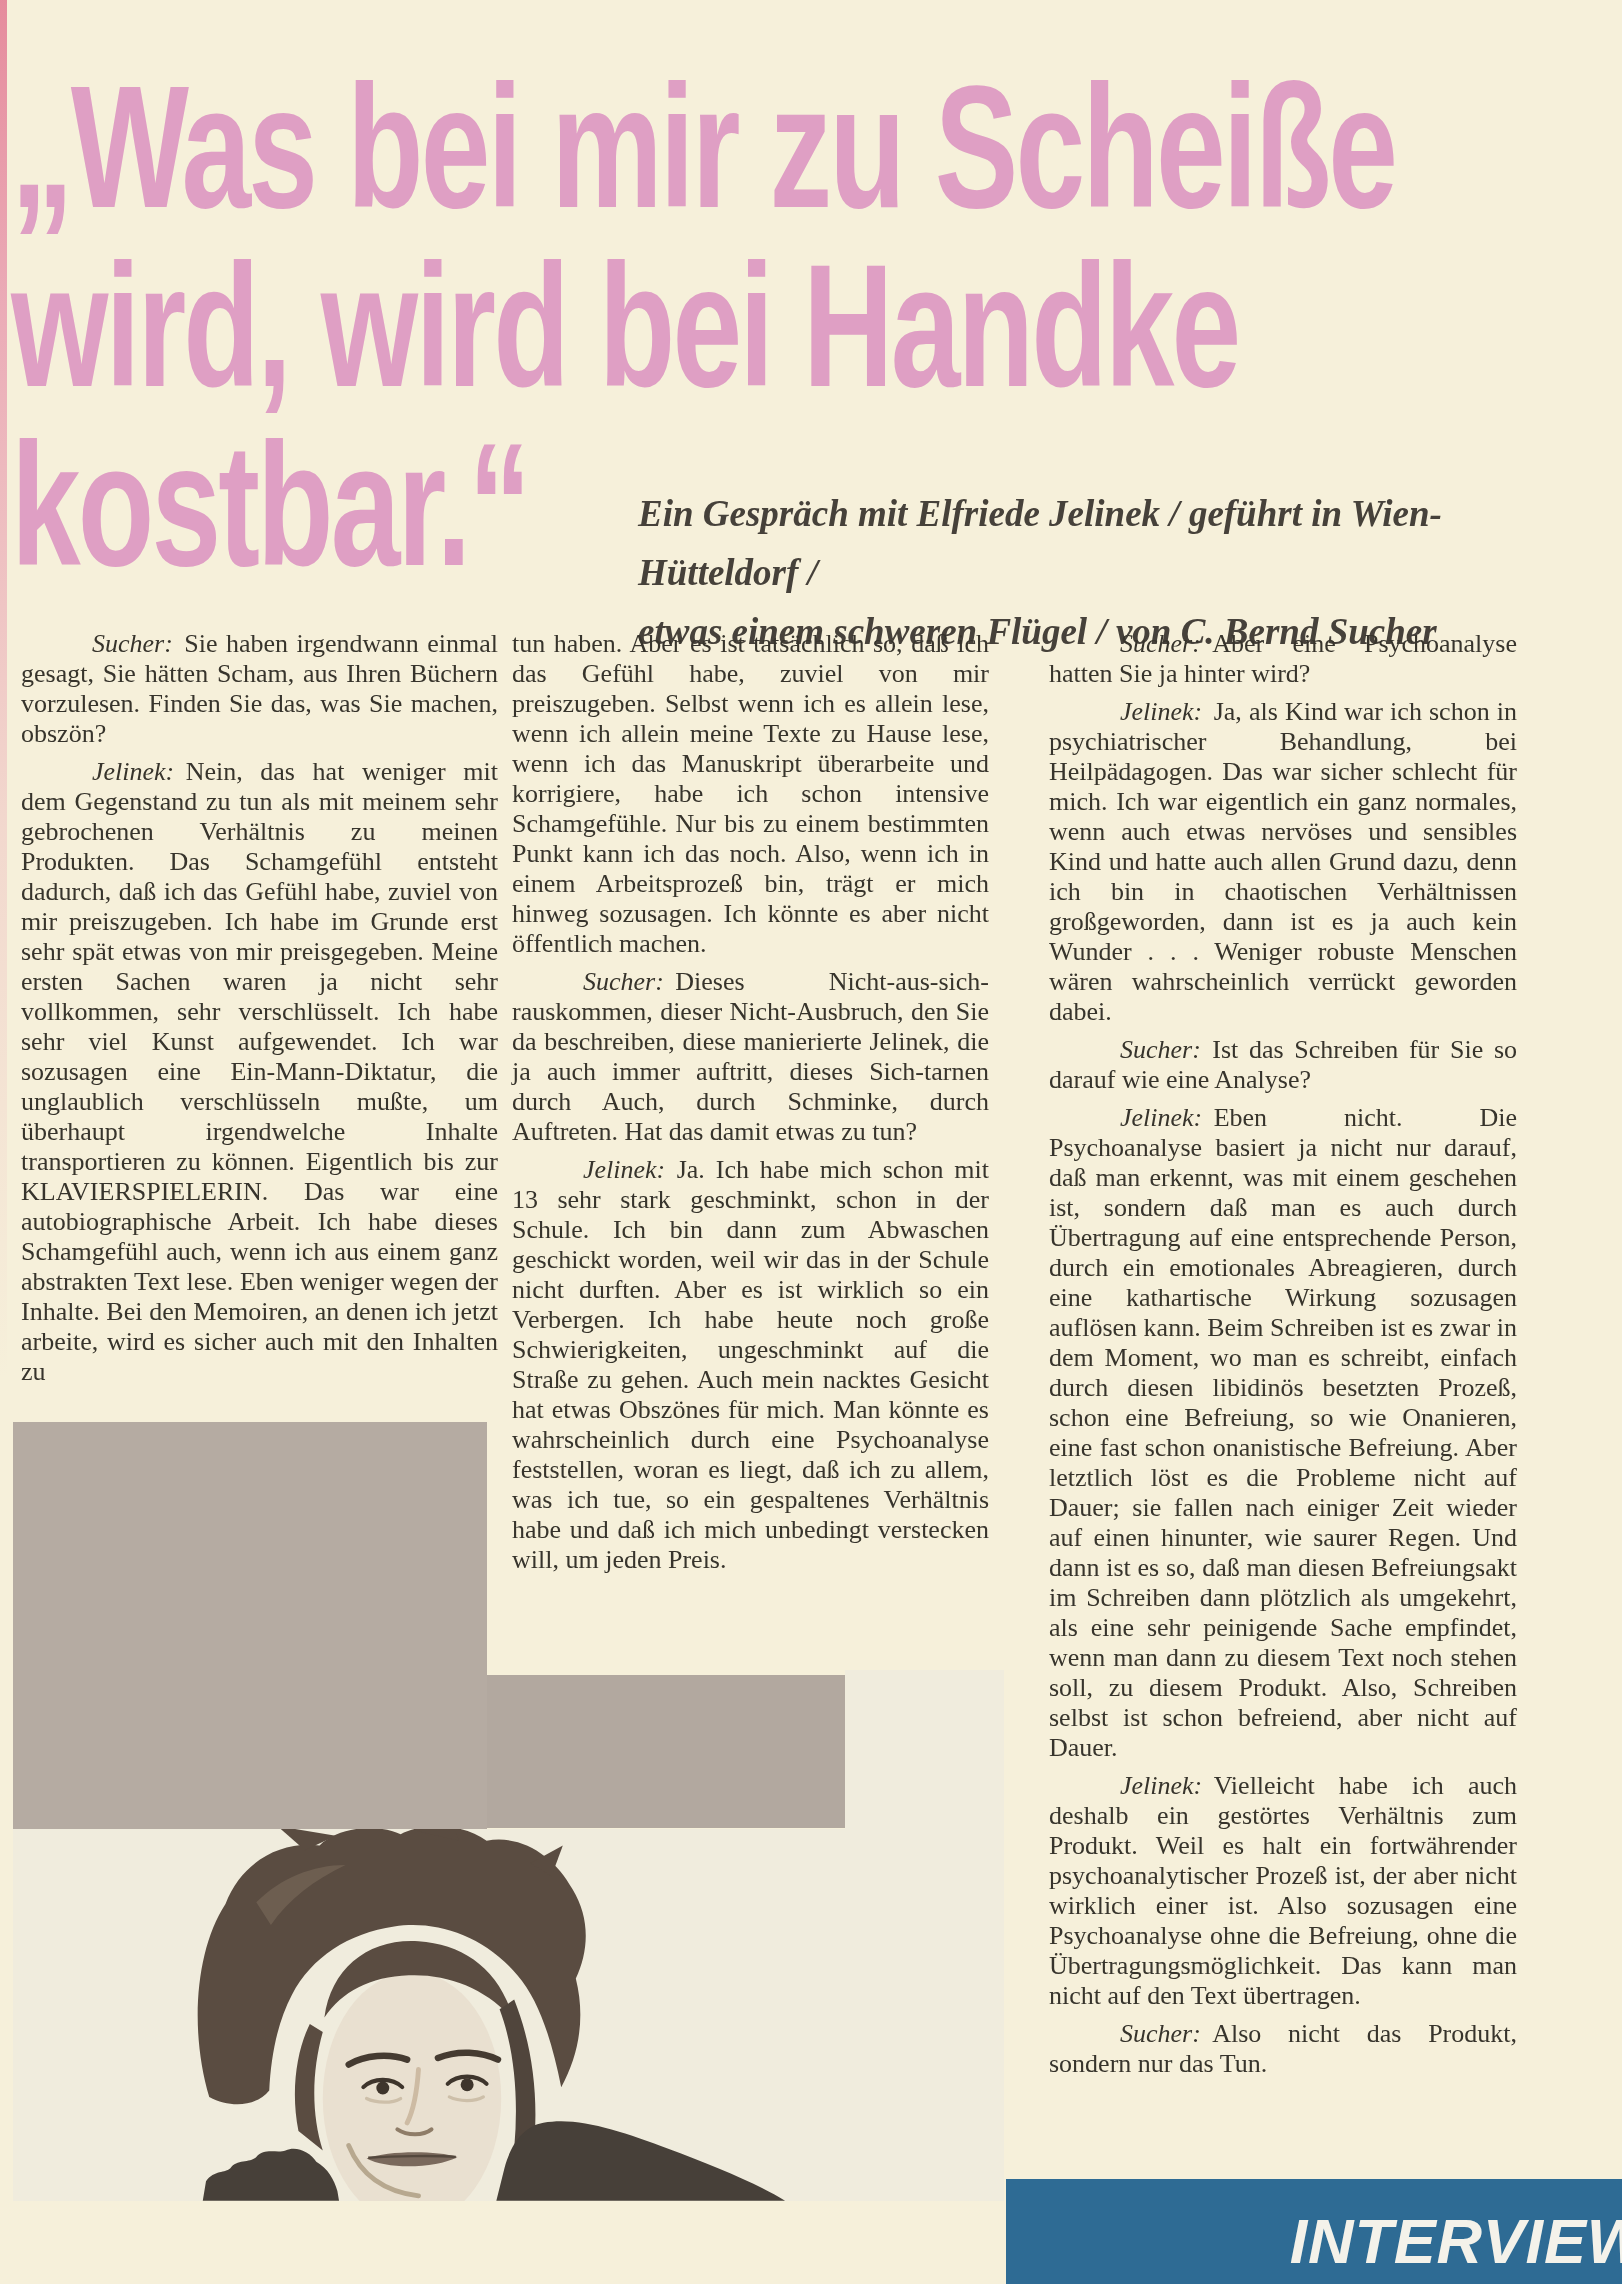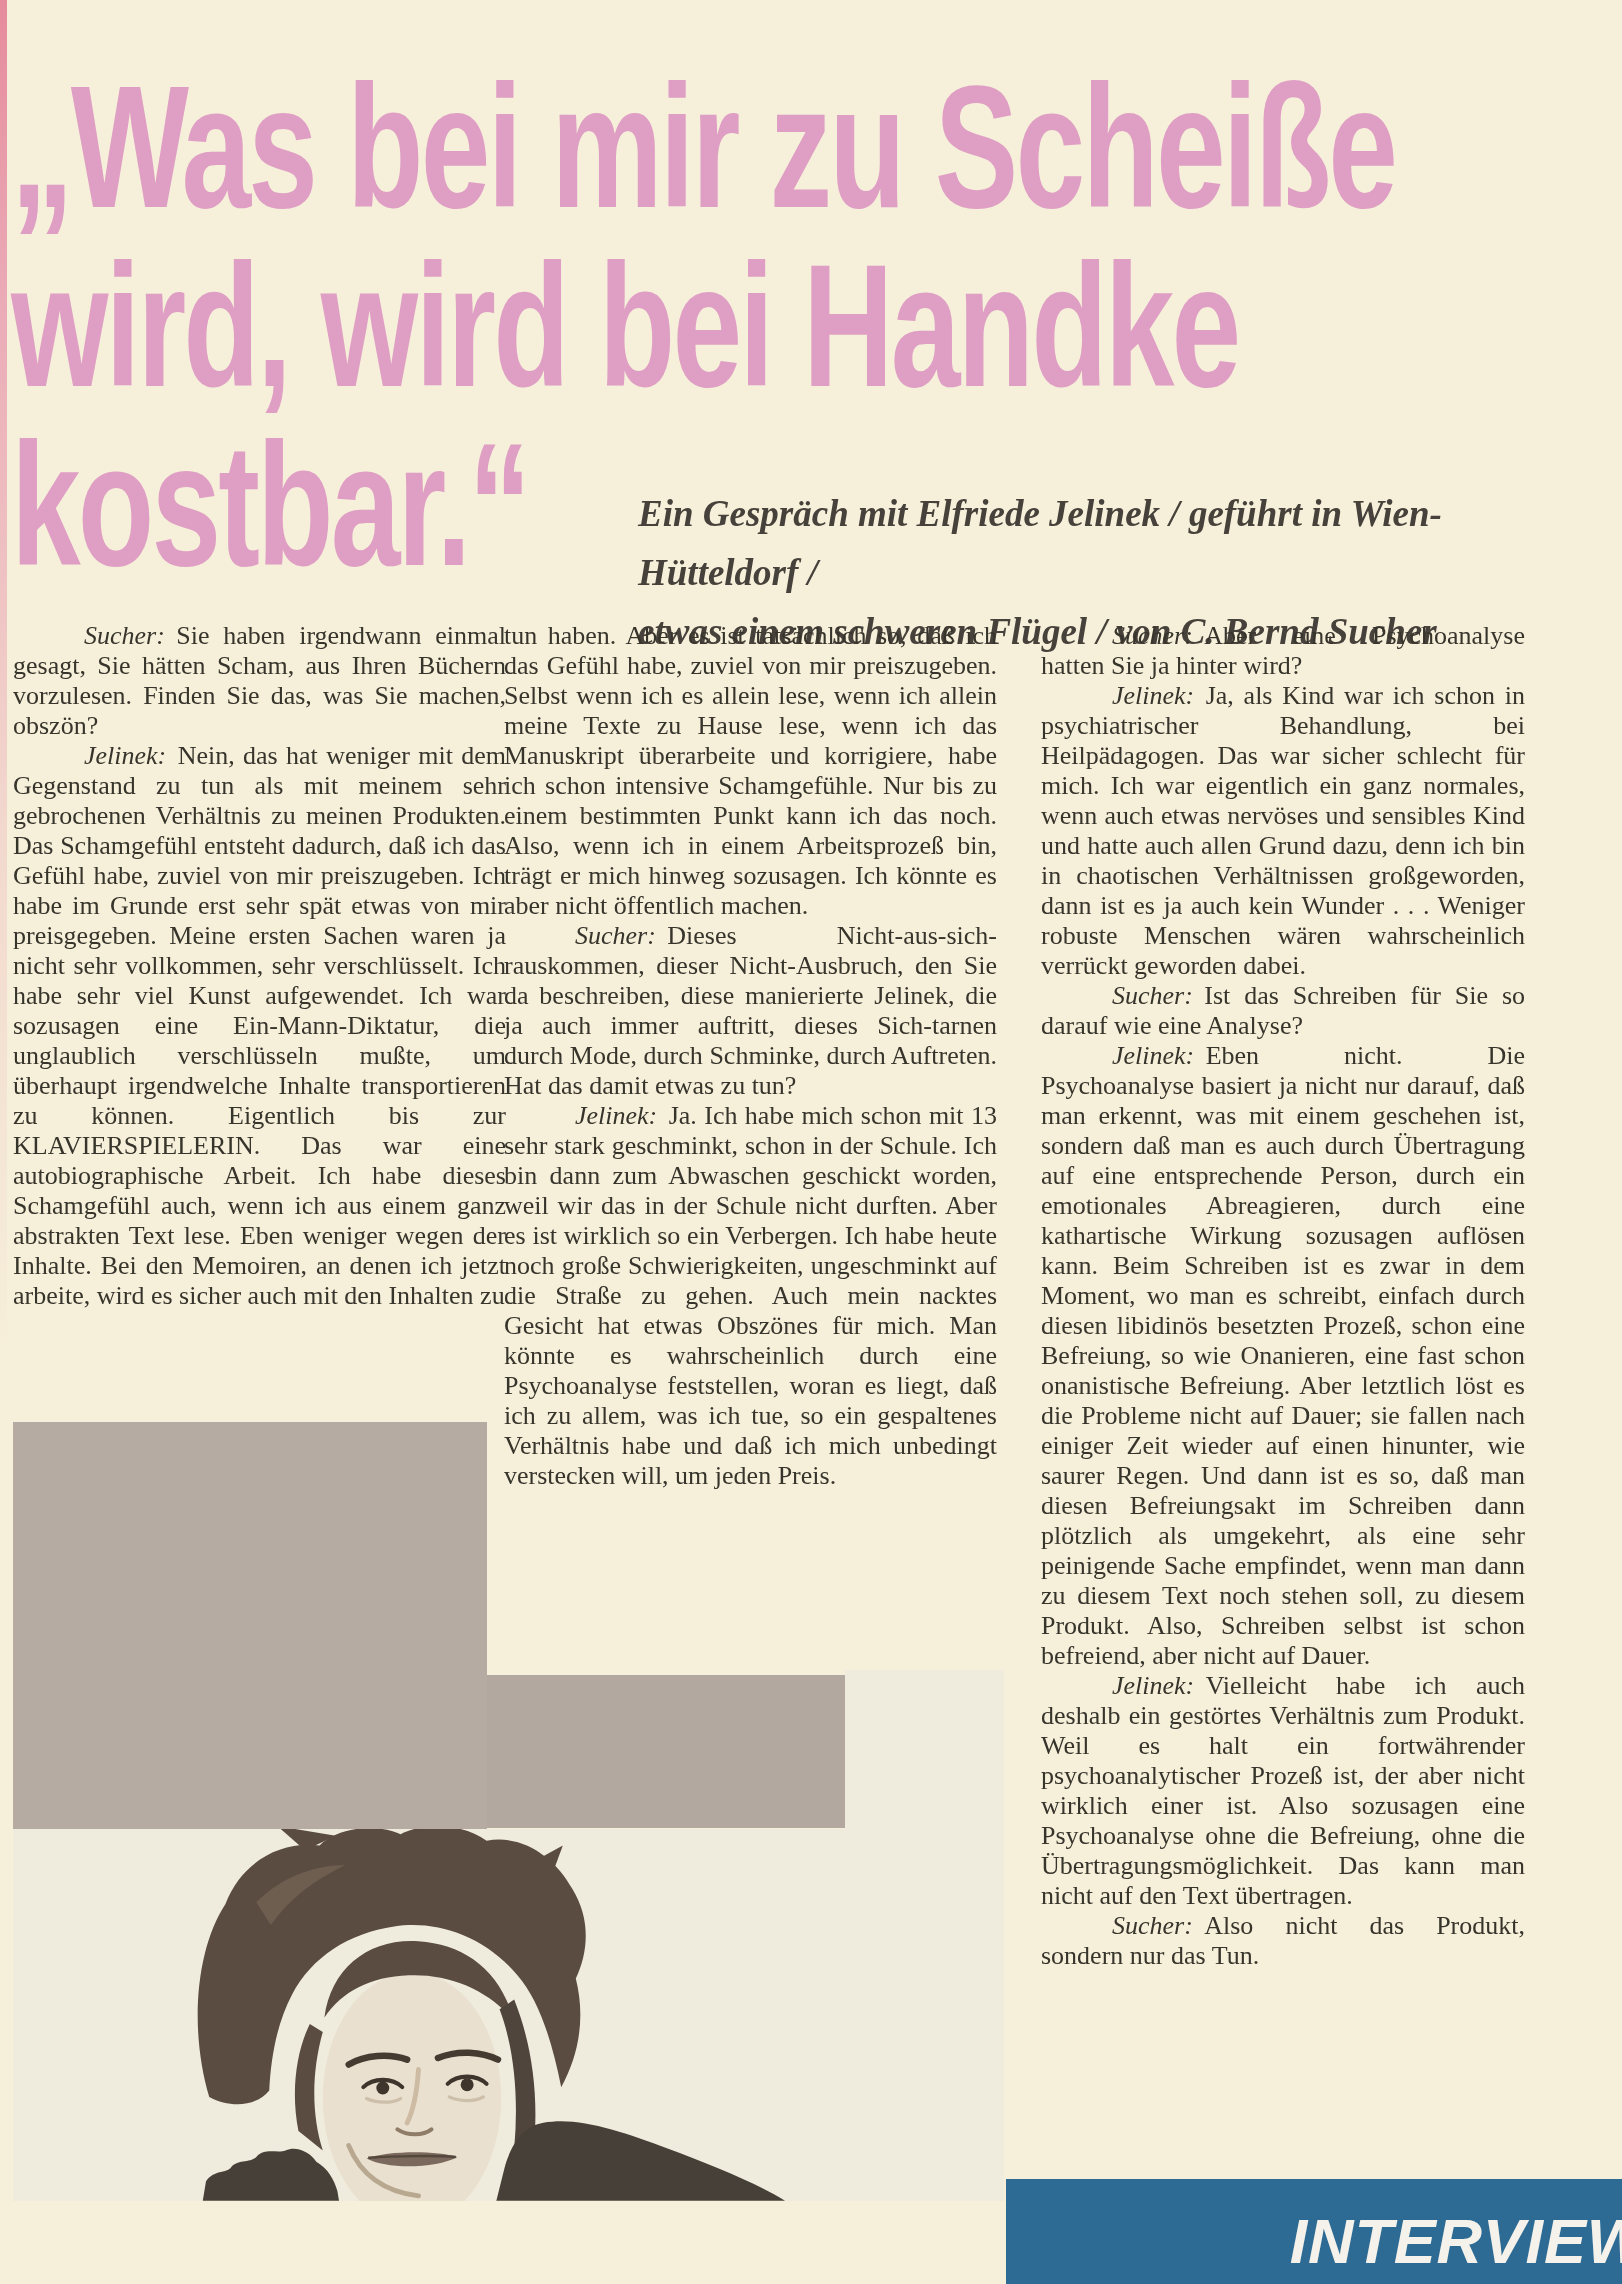--- a/index.html
+++ b/index.html
@@ -51,21 +51,21 @@
     font-size: 26px;
     line-height: 30px;
     text-align: justify;
     color: #37342c;
     overflow: hidden;
     hyphens: auto;
   }
   .col1 { left: 13px;   width: 493px; height: 767px; }
   .col2 { left: 504px;  width: 493px; height: 1043px; }
   .col3 { left: 1041px; width: 484px; height: 1497px; }
-  .para { margin: 0; text-indent: 71px; }
+  .para { margin: 8px; text-indent: 71px; }
   .para.cont { text-indent: 0; }
   .speaker { font-style: italic; margin-right: 11.4px; }
   .speaker:empty { margin: 0; display: none; }
 
   
   .gray-a  { position: absolute; left: 13px;   top: 1422px; width: 474px; height: 407px; background: #b5aba2; }
   .gray-b  { position: absolute; left: 487px;  top: 1675px; width: 359px; height: 153px; background: #b2a89f; }
   .white-d { position: absolute; left: 845px; top: 1670px; width: 159px; height: 159px; background: #f0ecdd; }
   .photo   { position: absolute; left: 13px;   top: 1829px; width: 991px; height: 372px; background: #f0ecdd; overflow: hidden; }
   .photo svg { display: block; }
@@ -107,21 +107,21 @@
     <div>etwas einem schweren Flügel / von C. Bernd Sucher</div>
   </div>
 
   <div class="col col1" lang="de">
     <p class="para"><span class="speaker">Sucher:</span><span>Sie haben irgendwann einmal gesagt, Sie hätten Scham, aus Ihren Büchern vorzulesen. Finden Sie das, was Sie machen, obszön?</span></p>
     <p class="para"><span class="speaker">Jelinek:</span><span>Nein, das hat weniger mit dem Gegenstand zu tun als mit meinem sehr gebrochenen Verhältnis zu meinen Produkten. Das Schamgefühl entsteht dadurch, daß ich das Gefühl habe, zuviel von mir preiszugeben. Ich habe im Grunde erst sehr spät etwas von mir preisgegeben. Meine ersten Sachen waren ja nicht sehr vollkommen, sehr verschlüsselt. Ich habe sehr viel Kunst aufgewendet. Ich war sozusagen eine Ein-Mann-Diktatur, die unglaublich verschlüsseln mußte, um überhaupt irgendwelche Inhalte transportieren zu können. Eigentlich bis zur KLAVIERSPIELERIN. Das war eine autobiographische Arbeit. Ich habe dieses Schamgefühl auch, wenn ich aus einem ganz abstrakten Text lese. Eben weniger wegen der Inhalte. Bei den Memoiren, an denen ich jetzt arbeite, wird es sicher auch mit den Inhalten zu</span></p>
   </div>
 
   <div class="col col2" lang="de">
     <p class="para cont"><span>tun haben. Aber es ist tatsächlich so, daß ich das Gefühl habe, zuviel von mir preiszugeben. Selbst wenn ich es allein lese, wenn ich allein meine Texte zu Hause lese, wenn ich das Manuskript überarbeite und korrigiere, habe ich schon intensive Schamgefühle. Nur bis zu einem bestimmten Punkt kann ich das noch. Also, wenn ich in einem Arbeitsprozeß bin, trägt er mich hinweg sozusagen. Ich könnte es aber nicht öffentlich machen.</span></p>
-    <p class="para"><span class="speaker">Sucher:</span><span>Dieses Nicht-aus-sich-rauskommen, dieser Nicht-Ausbruch, den Sie da beschreiben, diese manierierte Jelinek, die ja auch immer auftritt, dieses Sich-tarnen durch Mode, durch Schminke, durch Auftreten. Hat das damit etwas zu tun?</span></p>
+    <p class="para"><span class="speaker">Sucher:</span><span>Dieses Nicht-aus-sich-rauskommen, dieser Nicht-Ausbruch, den Sie da beschreiben, diese manierierte Jelinek, die ja auch immer auftritt, dieses Sich-tarnen durch Auch, durch Schminke, durch Auftreten. Hat das damit etwas zu tun?</span></p>
     <p class="para"><span class="speaker">Jelinek:</span><span>Ja. Ich habe mich schon mit 13 sehr stark geschminkt, schon in der Schule. Ich bin dann zum Abwaschen geschickt worden, weil wir das in der Schule nicht durften. Aber es ist wirklich so ein Verbergen. Ich habe heute noch große Schwierigkeiten, ungeschminkt auf die Straße zu gehen. Auch mein nacktes Gesicht hat etwas Obszönes für mich. Man könnte es wahrscheinlich durch eine Psychoanalyse feststellen, woran es liegt, daß ich zu allem, was ich tue, so ein gespaltenes Verhältnis habe und daß ich mich unbedingt verstecken will, um jeden Preis.</span></p>
   </div>
 
   <div class="col col3" lang="de">
     <p class="para"><span class="speaker">Sucher:</span><span>Aber eine Psychoanalyse hatten Sie ja hinter wird?</span></p>
     <p class="para"><span class="speaker">Jelinek:</span><span>Ja, als Kind war ich schon in psychiatrischer Behandlung, bei Heilpädagogen. Das war sicher schlecht für mich. Ich war eigentlich ein ganz normales, wenn auch etwas nervöses und sensibles Kind und hatte auch allen Grund dazu, denn ich bin in chaotischen Verhältnissen großgeworden, dann ist es ja auch kein Wunder . . . Weniger robuste Menschen wären wahrscheinlich verrückt geworden dabei.</span></p>
     <p class="para"><span class="speaker">Sucher:</span><span>Ist das Schreiben für Sie so darauf wie eine Analyse?</span></p>
     <p class="para"><span class="speaker">Jelinek:</span><span>Eben nicht. Die Psychoanalyse basiert ja nicht nur darauf, daß man erkennt, was mit einem geschehen ist, sondern daß man es auch durch Übertragung auf eine entsprechende Person, durch ein emotionales Abreagieren, durch eine kathartische Wirkung sozusagen auflösen kann. Beim Schreiben ist es zwar in dem Moment, wo man es schreibt, einfach durch diesen libidinös besetzten Prozeß, schon eine Befreiung, so wie Onanieren, eine fast schon onanistische Befreiung. Aber letztlich löst es die Probleme nicht auf Dauer; sie fallen nach einiger Zeit wieder auf einen hinunter, wie saurer Regen. Und dann ist es so, daß man diesen Befreiungsakt im Schreiben dann plötzlich als umgekehrt, als eine sehr peinigende Sache empfindet, wenn man dann zu diesem Text noch stehen soll, zu diesem Produkt. Also, Schreiben selbst ist schon befreiend, aber nicht auf Dauer.</span></p>
     <p class="para"><span class="speaker">Jelinek:</span><span>Vielleicht habe ich auch deshalb ein gestörtes Verhältnis zum Produkt. Weil es halt ein fortwährender psychoanalytischer Prozeß ist, der aber nicht wirklich einer ist. Also sozusagen eine Psychoanalyse ohne die Befreiung, ohne die Übertragungsmöglichkeit. Das kann man nicht auf den Text übertragen.</span></p>
     <p class="para"><span class="speaker">Sucher:</span><span>Also nicht das Produkt, sondern nur das Tun.</span></p>

